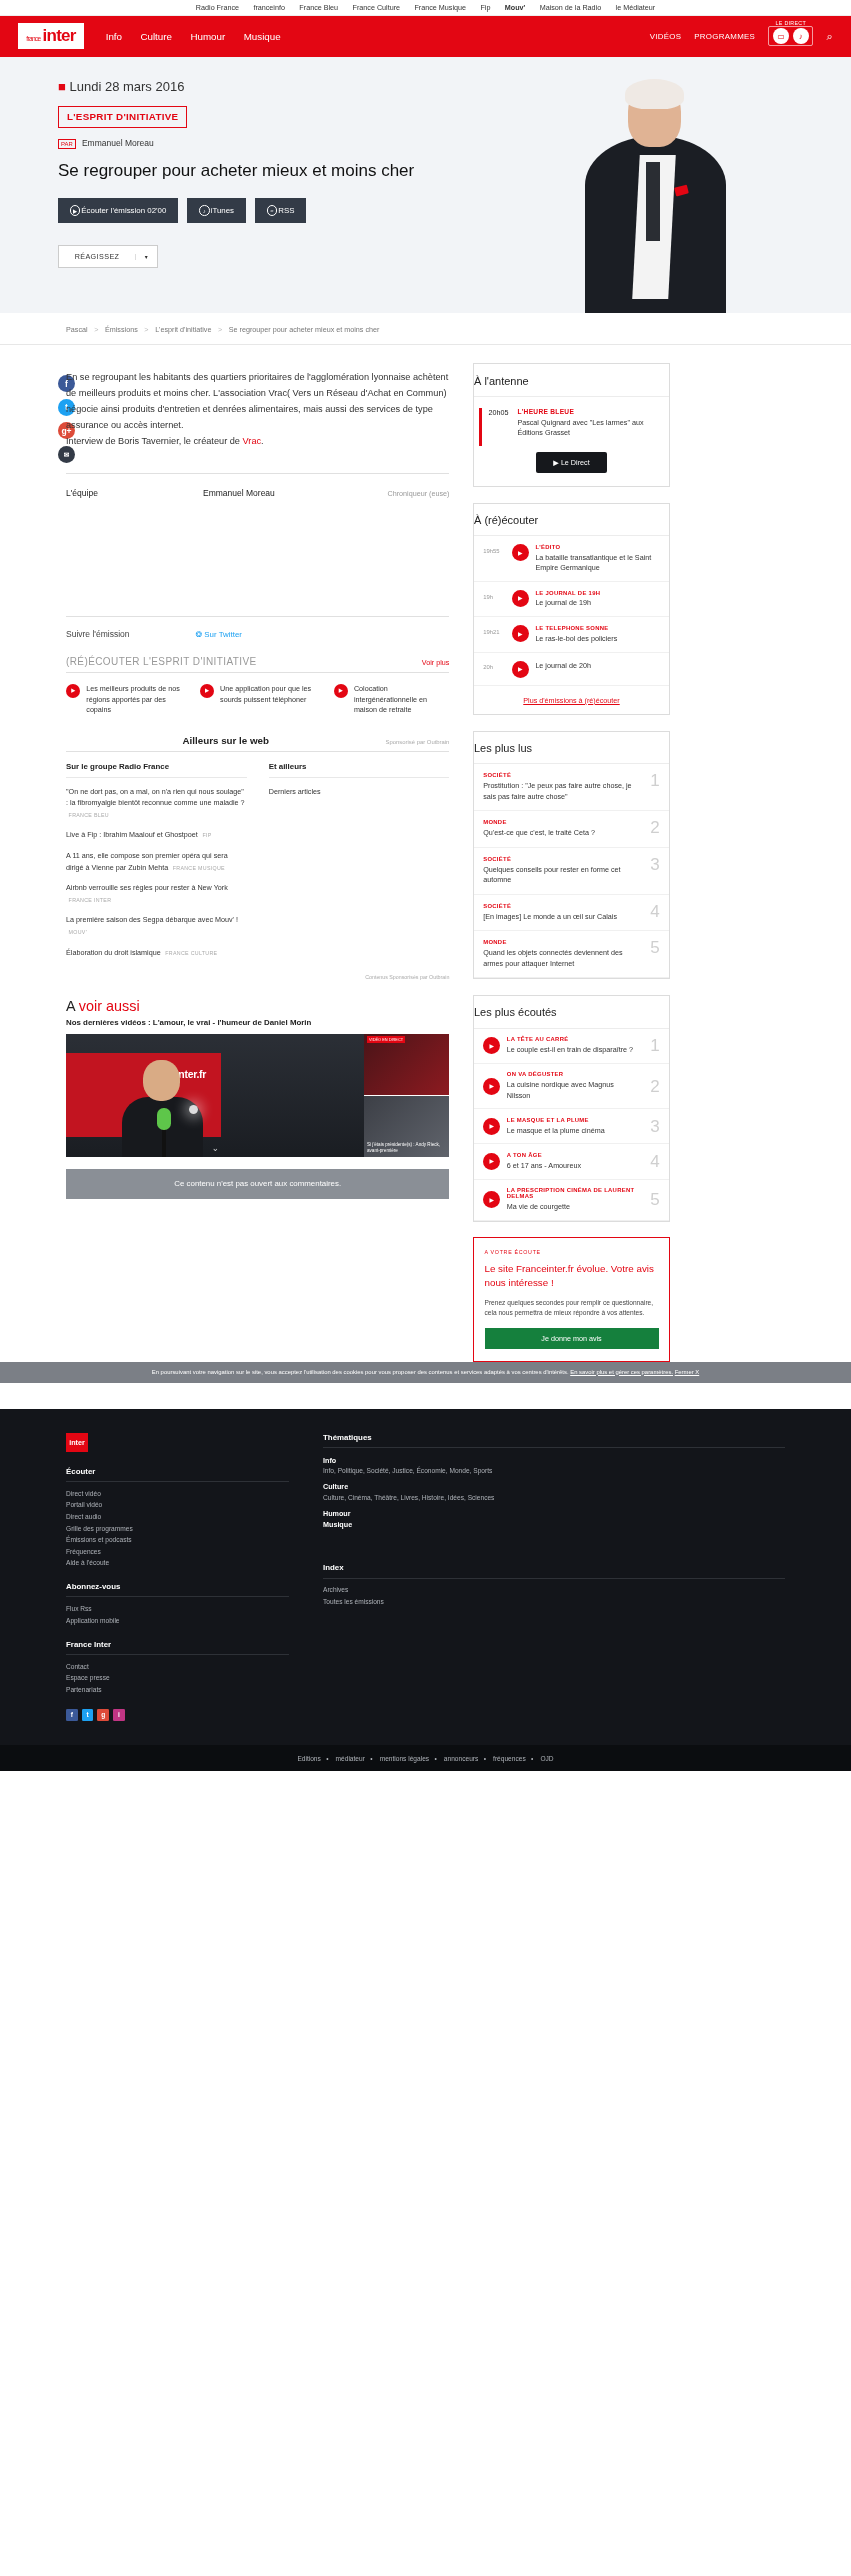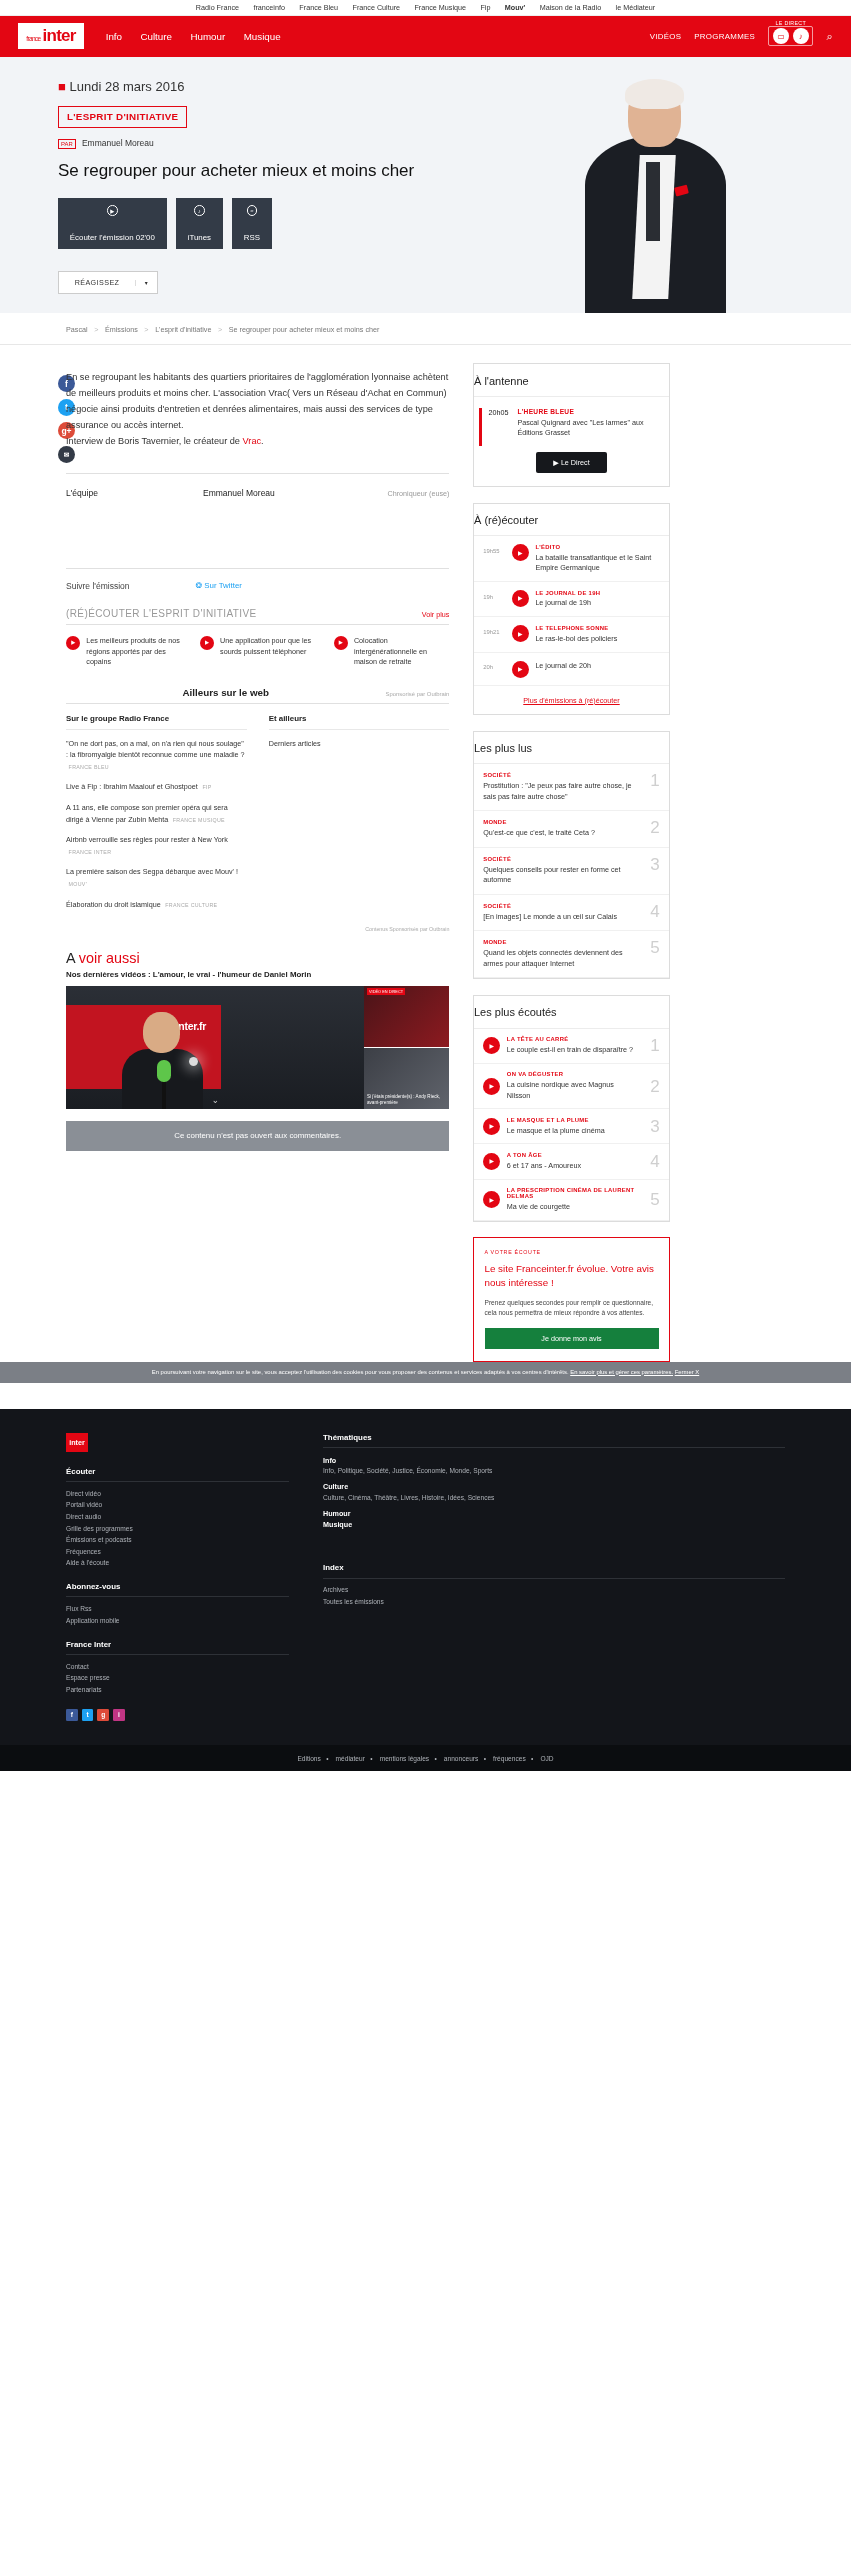--- a/index.html
+++ b/index.html
@@ -120,24 +120,23 @@
   }
   .hero-title { font-size: 17px; font-weight: normal; color: #111; margin-bottom: 17px; }
   .player-row { display: flex; gap: 9.2px; margin-bottom: 22px; }
   .btn-dark {
     background: #333b47;
     color: #fff;
     font-size: 7.9px;
     padding: 7.2px 11.8px;
     display: flex;
     align-items: center;
-    gap: 17px;
+    gap: 1px;
     border: none;
     cursor: pointer;
-    flex-direction: column;
   }
   .btn-dark .ico {
     width: 10.5px; height: 10.5px; border-radius: 50%;
     border: 0.7px solid #fff;
     display: flex; align-items: center; justify-content: center;
     font-size: 5.3px;
   }
   .react-btn {
     background: #fff;
     border: 0.7px solid #ccc;
@@ -245,23 +244,24 @@
     display: flex;
     align-items: baseline;
     font-size: 8.5px;
   }
   .equipe .lbl { width: 137px; color: #222; }
   .equipe .nm { flex: 1; color: #222; }
   .equipe .role { color: #999; font-size: 7.2px; }
 
   .follow {
     border-top: 0.7px solid #e0e0e0;
-    margin-top: 70px;
+    margin-top: 118px;
     padding-top: 11.8px;
     display: flex;
+    align-items: center;
     font-size: 8.5px;
     color: #444;
   }
   .follow .tw { margin-left: 66px; color: #1da1f2; font-size: 7.9px; }
 
   .sec-head {
     display: flex;
     align-items: baseline;
     border-bottom: 0.7px solid #e0e0e0;
     padding: 17px 0 5.3px 0;

